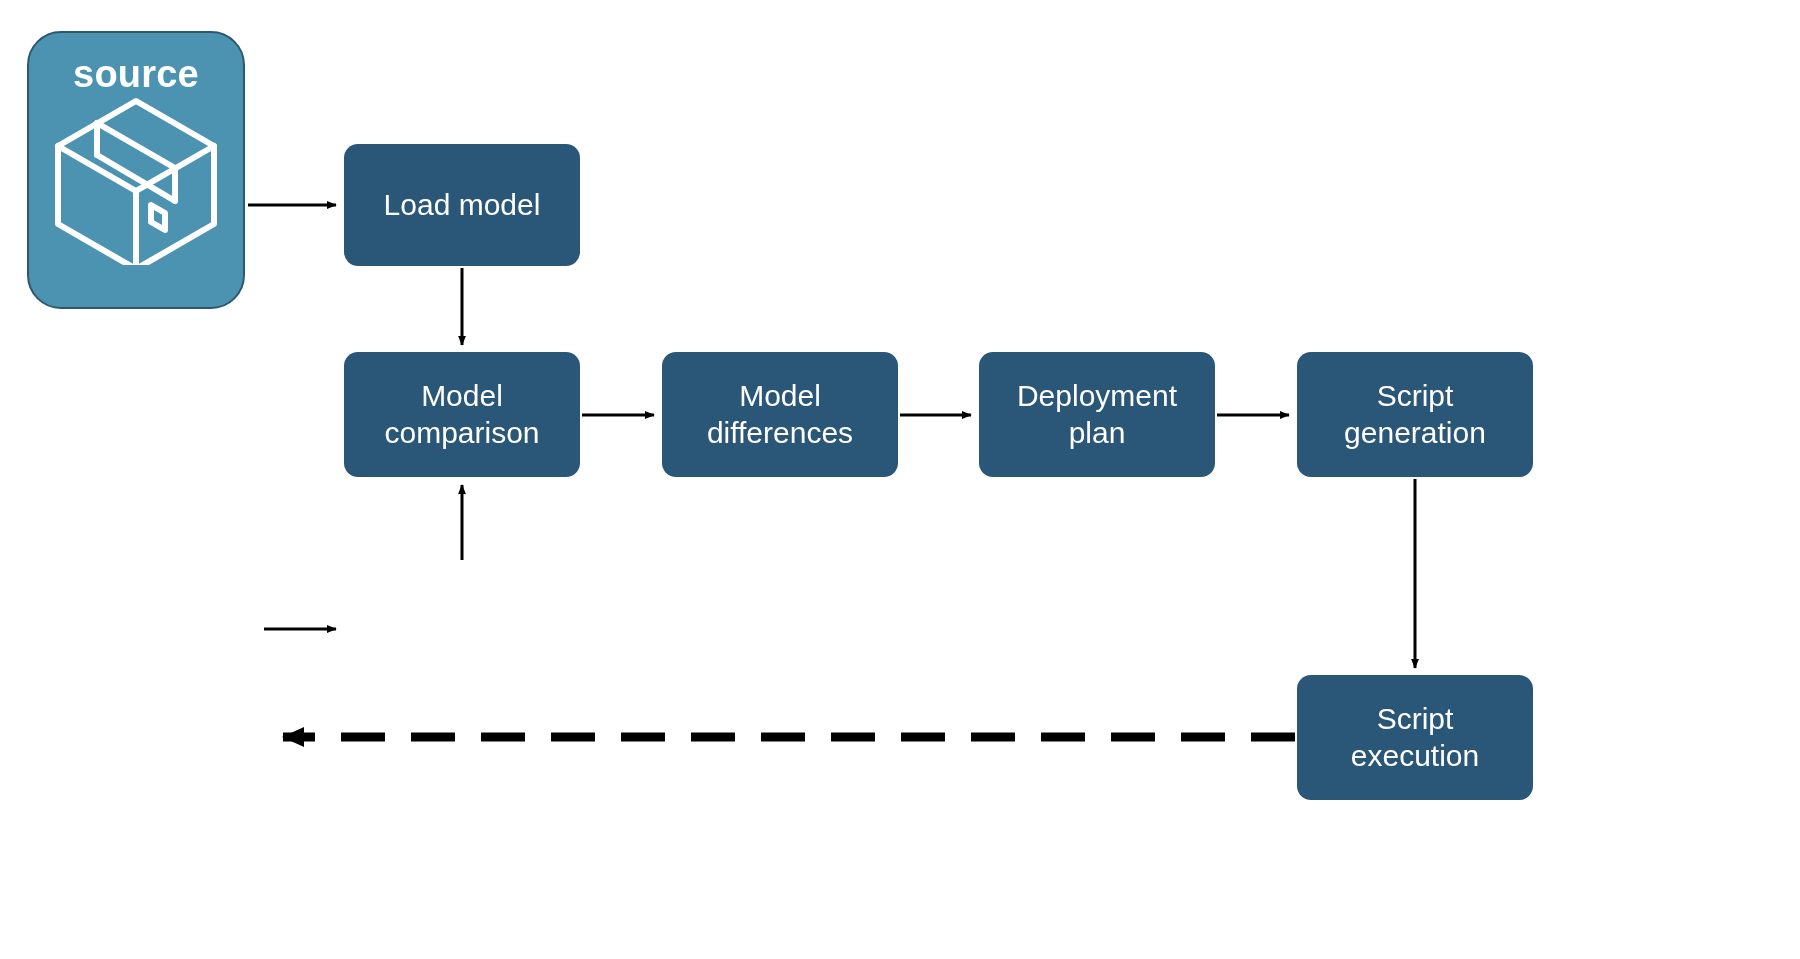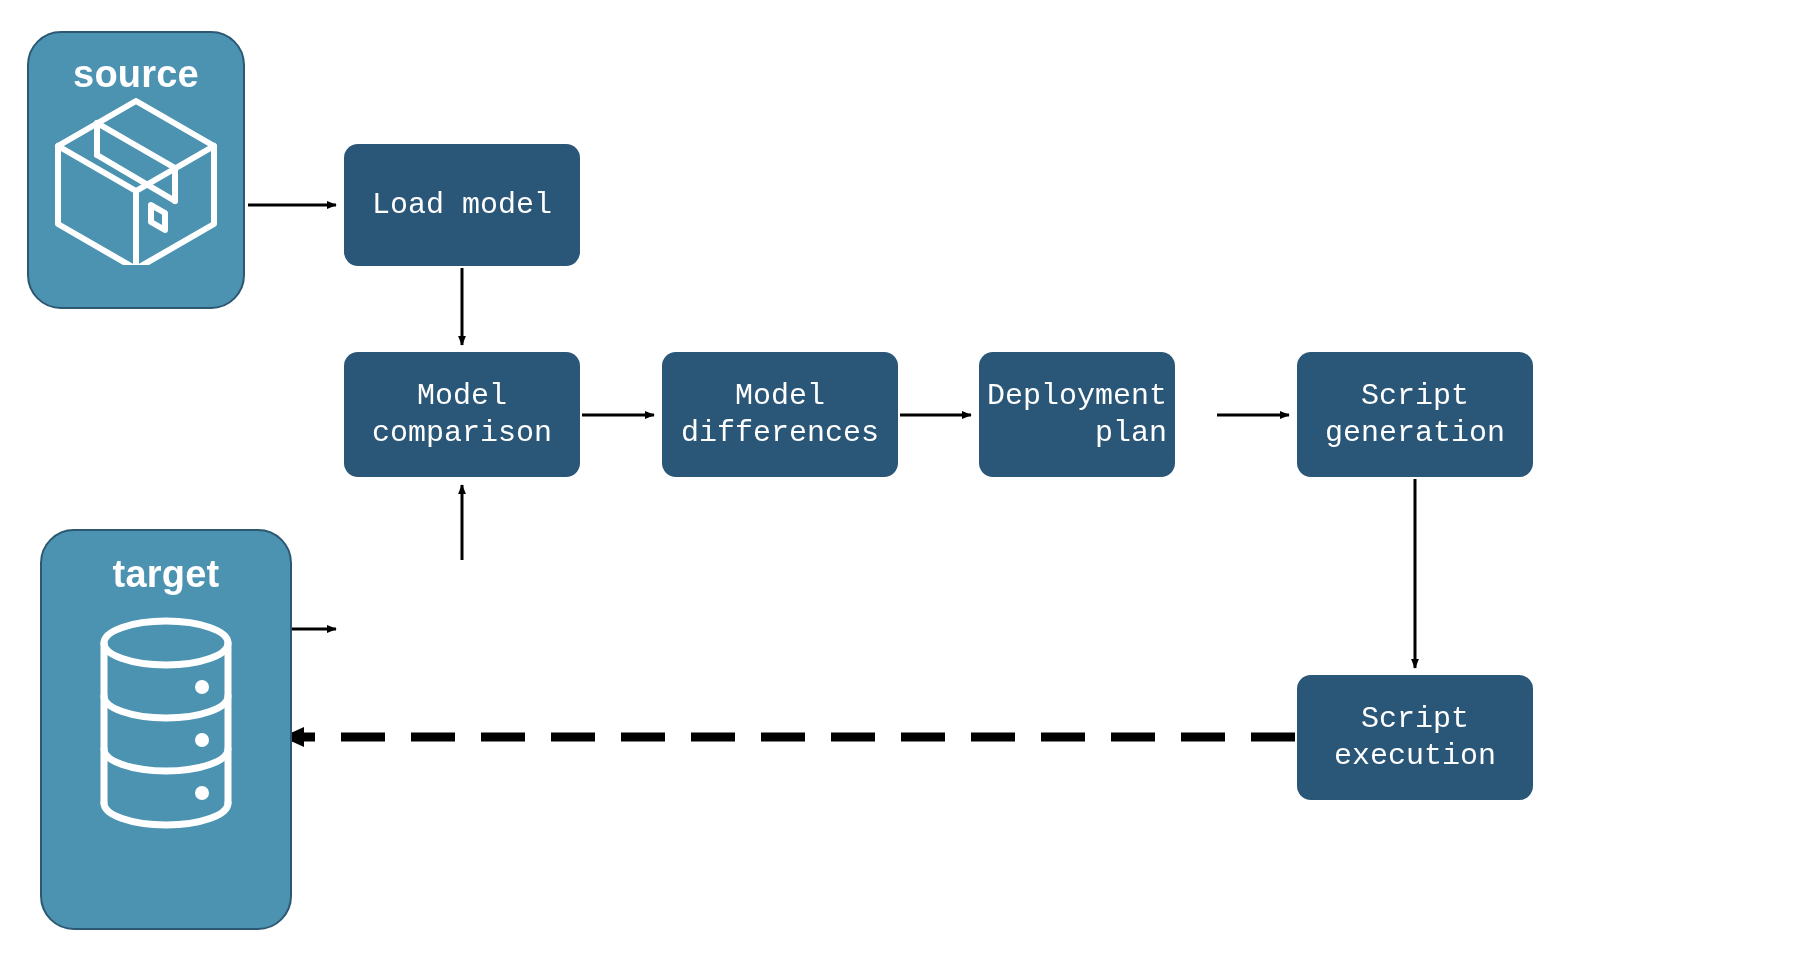--- a/index.html
+++ b/index.html
@@ -47,21 +47,20 @@
     align-items: center;
     justify-content: center;
     text-align: center;
   }
   .pbox-label {
     color: #ffffff;
     font-size: 30px;
     line-height: 1.22;
     white-space: pre-line;
     padding: 0 6px;
-    font-family: Liberation Mono, monospace;
   }
   #edges {
     position: absolute;
     left: 0;
     top: 0;
     width: 1800px;
     height: 959px;
     pointer-events: none;
   }
 </style>
@@ -128,54 +127,36 @@
           <path d="M49 30 L127 75"></path>
           <path d="M127 75 L127 108"></path>
           <path d="M49 30 L49 62"></path>
           <path d="M49 62 L127 108"></path>
         </g>
         <path d="M103 112 L117 120 L117 137 L103 129 Z" fill="none" stroke="#ffffff" stroke-width="6" stroke-linejoin="round"></path>
       </svg>
     </span>
   </div>
 
-  <div class="endpoint" style="left:40px; top:529px; width:252px; height:401px; padding-top:24px;">
-    <div class="endpoint-label">target</div>
-    <span class="endpoint-icon" style="margin-top:22px;">
-      <svg width="140" height="216" viewBox="0 0 140 216" xmlns="http://www.w3.org/2000/svg">
-        <g fill="none" stroke="#ffffff" stroke-width="7" stroke-linejoin="round" stroke-linecap="round">
-          <ellipse cx="70" cy="28" rx="62" ry="22"></ellipse>
-          <path d="M8 28 L8 188"></path>
-          <path d="M132 28 L132 188"></path>
-          <path d="M8 188 A62 22 0 0 0 132 188"></path>
-          <path d="M8 81 A62 22 0 0 0 132 81"></path>
-          <path d="M8 134 A62 22 0 0 0 132 134"></path>
-        </g>
-        <circle cx="106" cy="72" r="7" fill="#ffffff"></circle>
-        <circle cx="106" cy="125" r="7" fill="#ffffff"></circle>
-        <circle cx="106" cy="178" r="7" fill="#ffffff"></circle>
-      </svg>
-    </span>
-  </div>
 
   <div class="pbox" style="left:344px; top:144px; width:236px; height:122px;">
     <span class="pbox-label">Load model</span>
   </div>
 
   <div class="pbox" style="left:344px; top:352px; width:236px; height:125px;">
     <span class="pbox-label">Model
 comparison</span>
   </div>
 
   <div class="pbox" style="left:662px; top:352px; width:236px; height:125px;">
     <span class="pbox-label">Model
 differences</span>
   </div>
 
-  <div class="pbox" style="left:979px; top:352px; width:196px; height:125px;text-align:right;">
+  <div class="pbox" style="left:979px; top:352px; width:236px; height:125px;">
     <span class="pbox-label">Deployment
 plan</span>
   </div>
 
   <div class="pbox" style="left:1297px; top:352px; width:236px; height:125px;">
     <span class="pbox-label">Script
 generation</span>
   </div>
 
   <div class="pbox" style="left:1297px; top:675px; width:236px; height:125px;">

